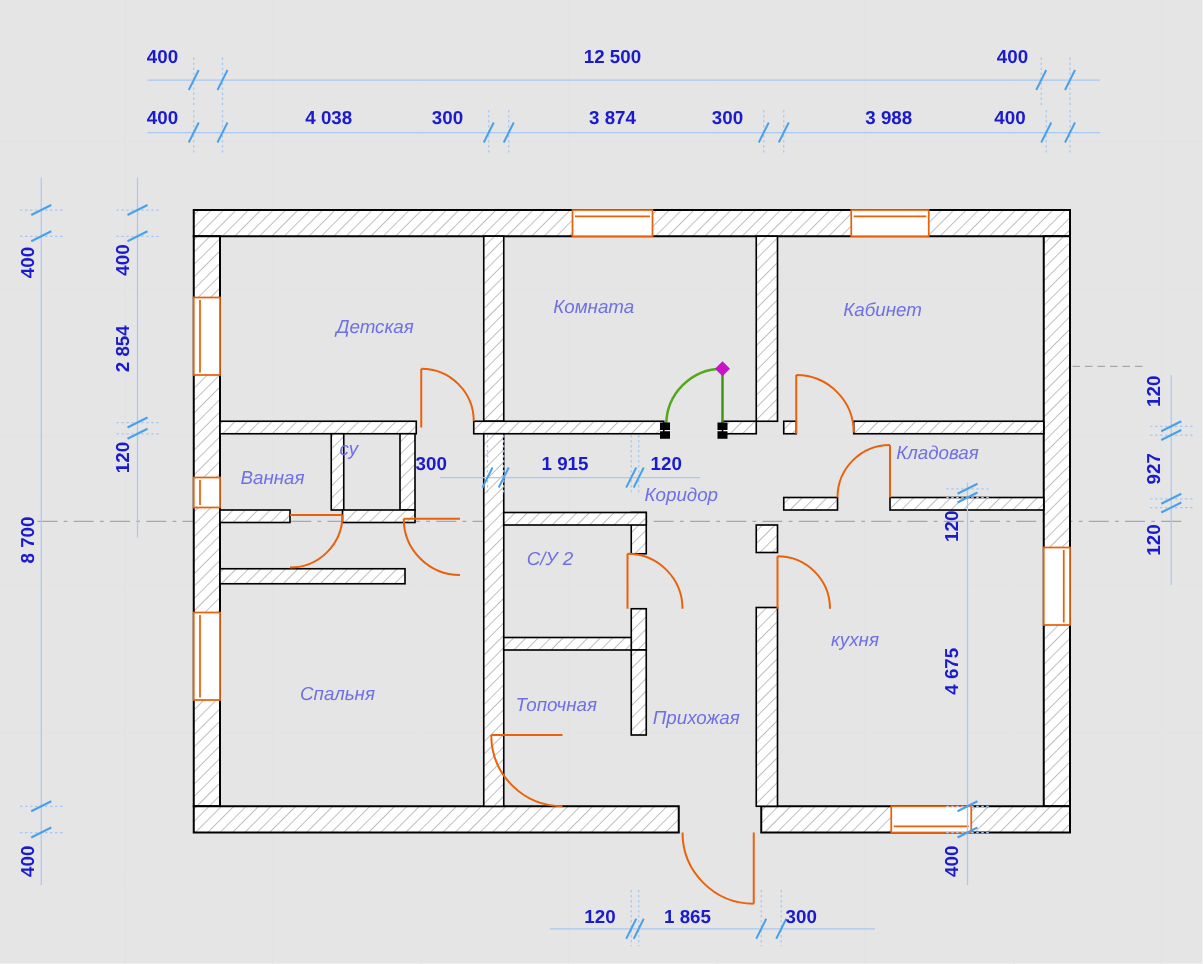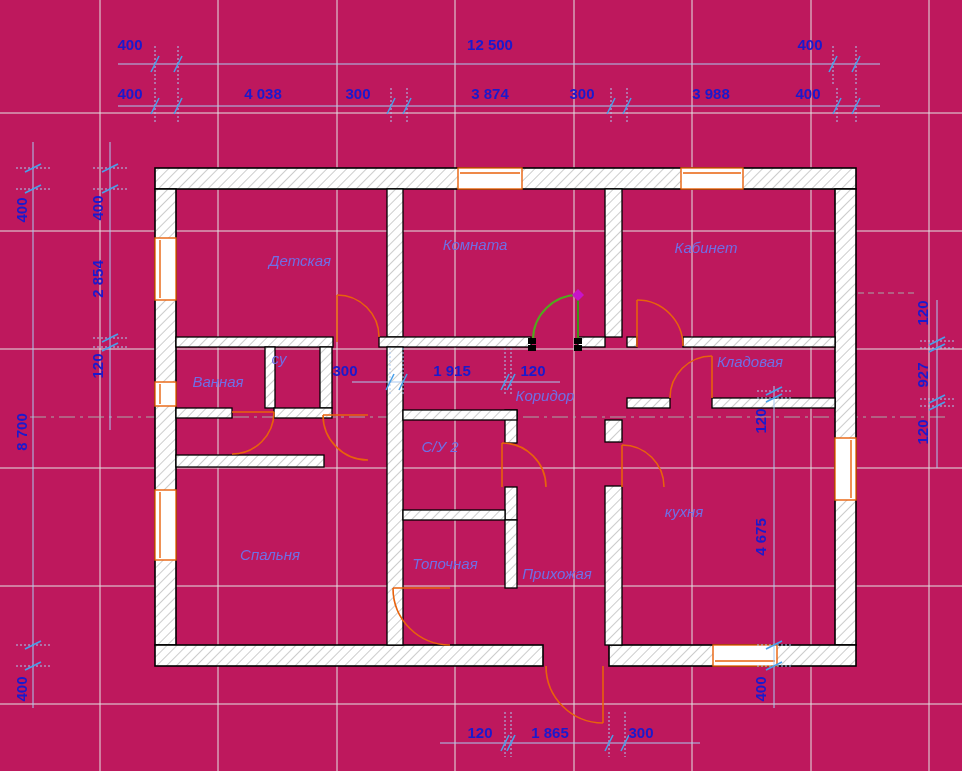--- a/index.html
+++ b/index.html
@@ -1,16 +1,16 @@
 <!DOCTYPE html>
 <html><head>
 <meta charset="utf-8">
 <style>
   html,body{margin:0;padding:0;background:#ffffff;}
-  .plan-canvas{position:relative;width:962px;height:771px;background:#be185d;overflow:hidden;
+  .plan-canvas{position:relative;width:962px;height:771px;background:#e5e5e5;overflow:hidden;
     font-family:"Liberation Sans", sans-serif;}
   svg{display:block}
   text.dim{font:bold 15px "Liberation Sans", sans-serif;fill:#1a1ace;}
   text.room{font:italic 15px "Liberation Sans", sans-serif;fill:#6f6fe6;}
 </style>
 </head>
 <body>
 
 <div class="plan-canvas">
 <svg width="962" height="771" viewBox="0 0 962 771" xmlns="http://www.w3.org/2000/svg">

